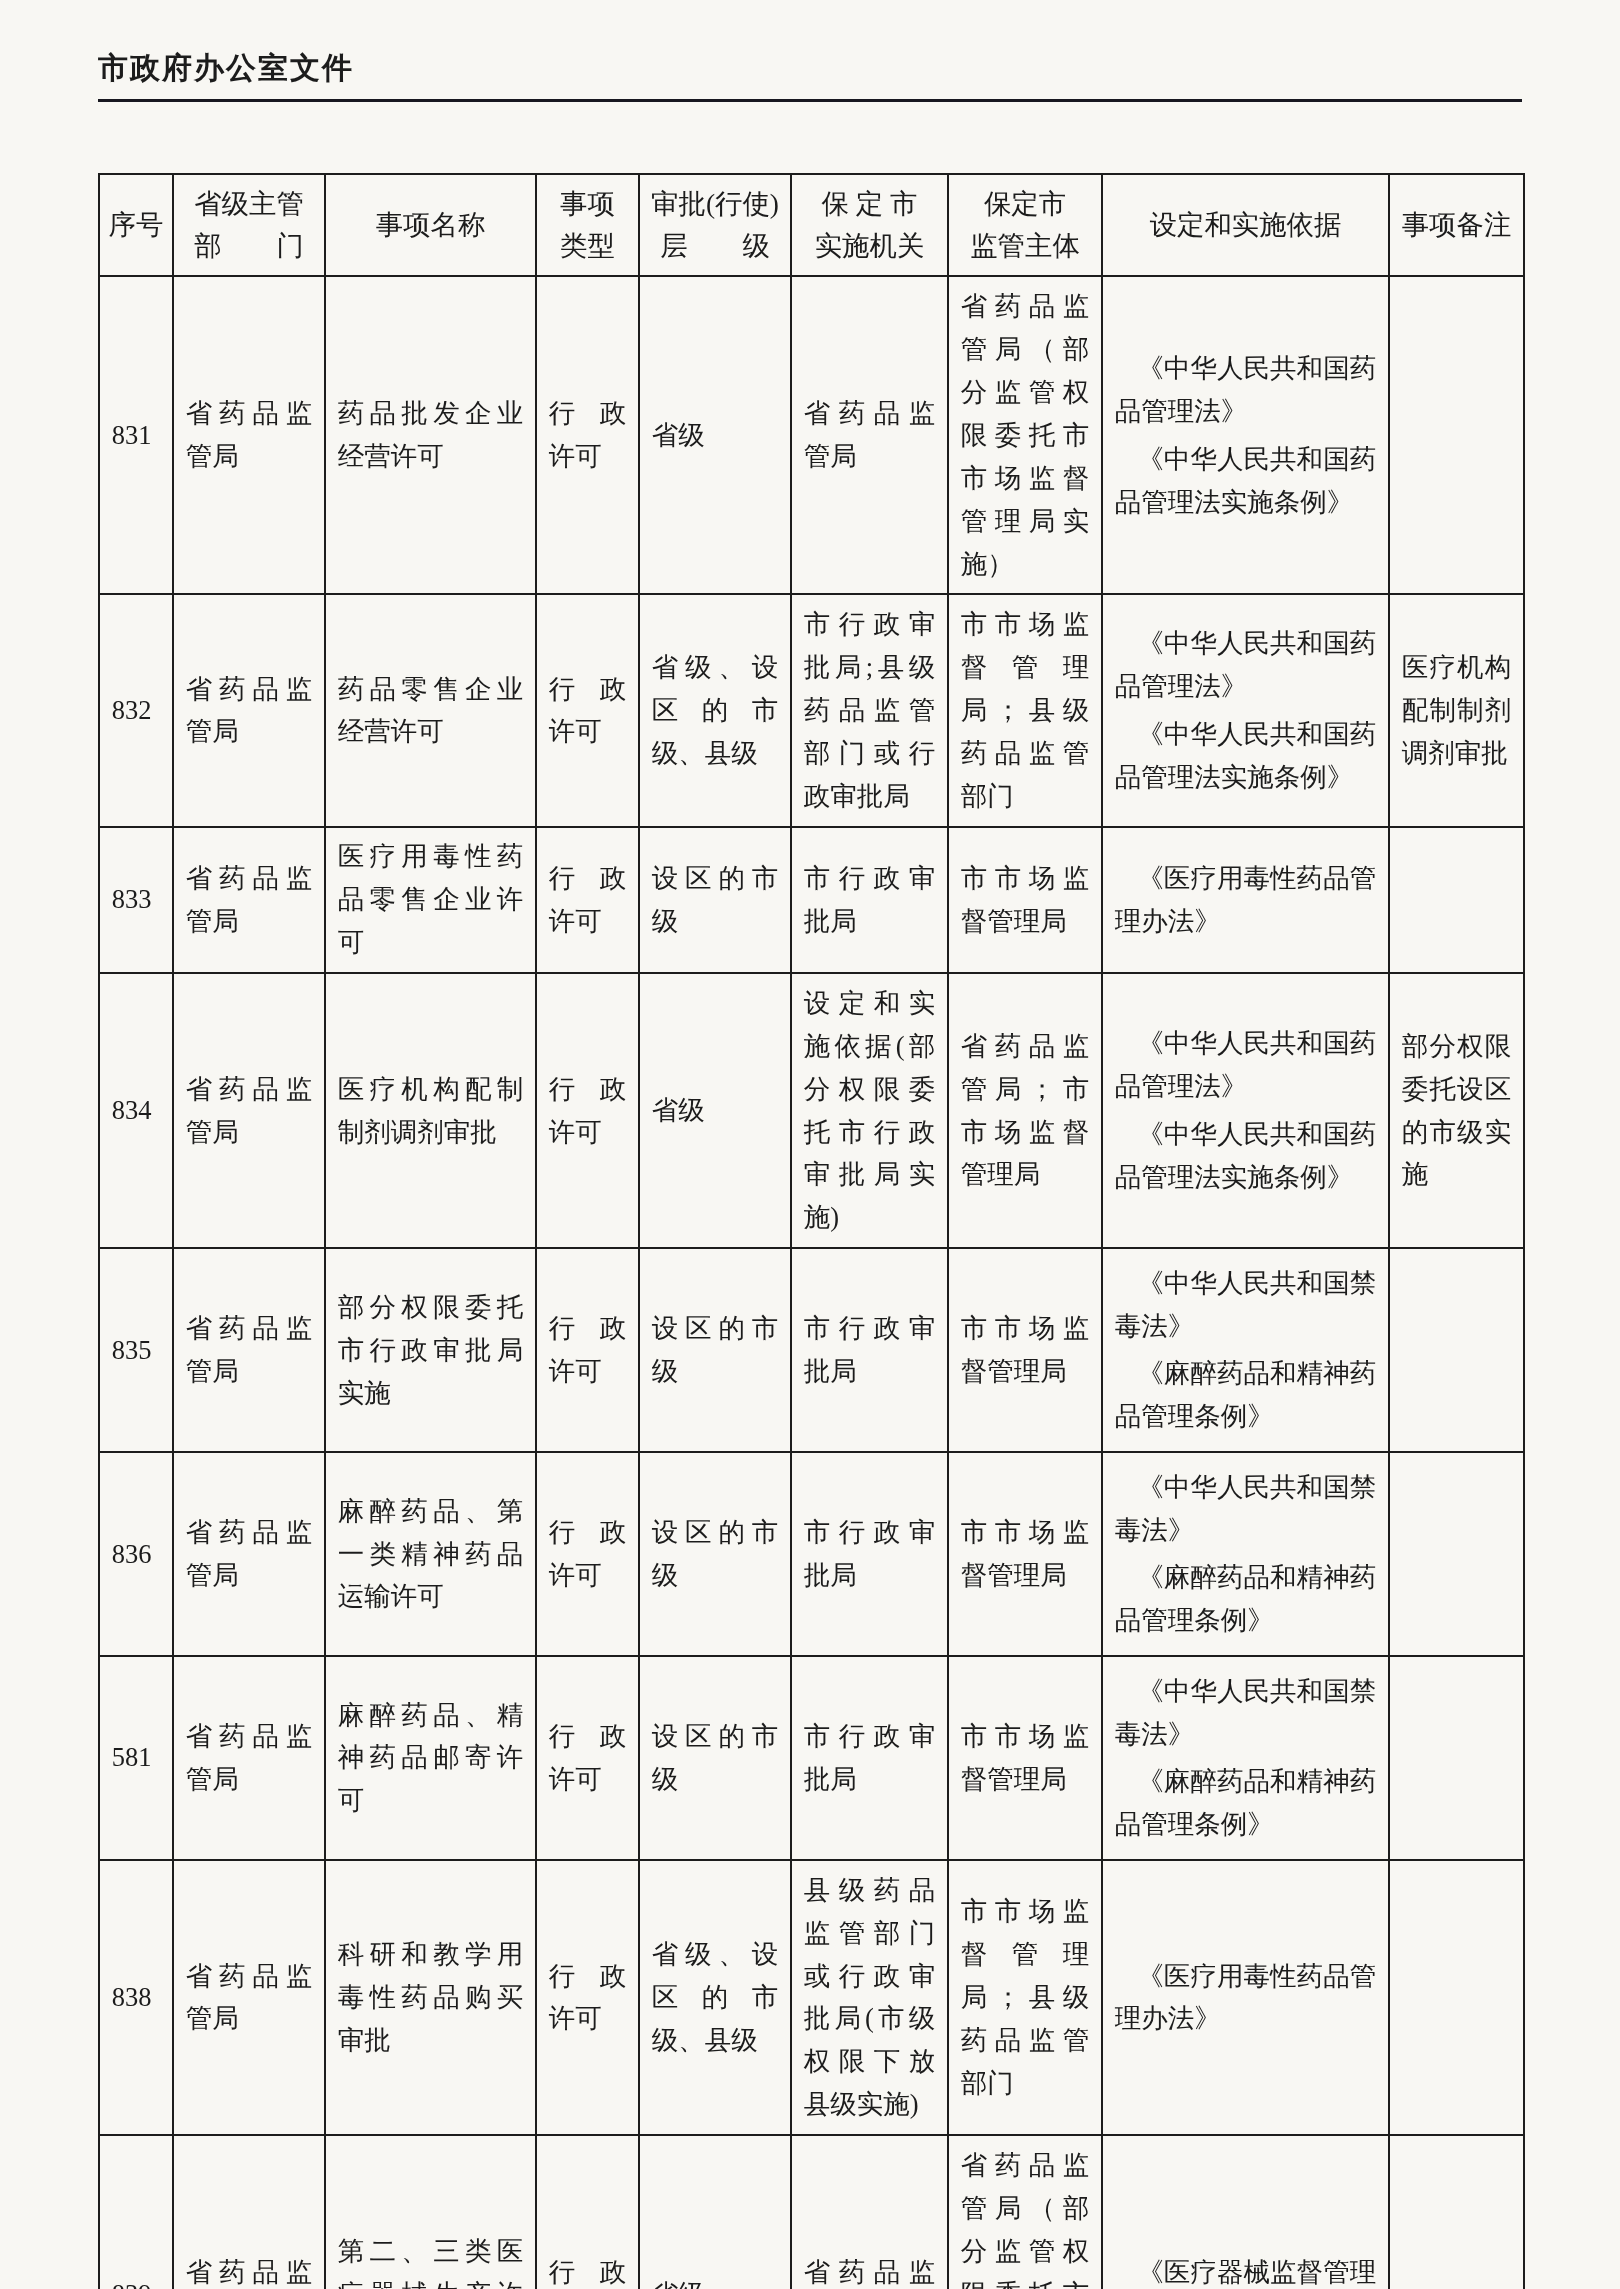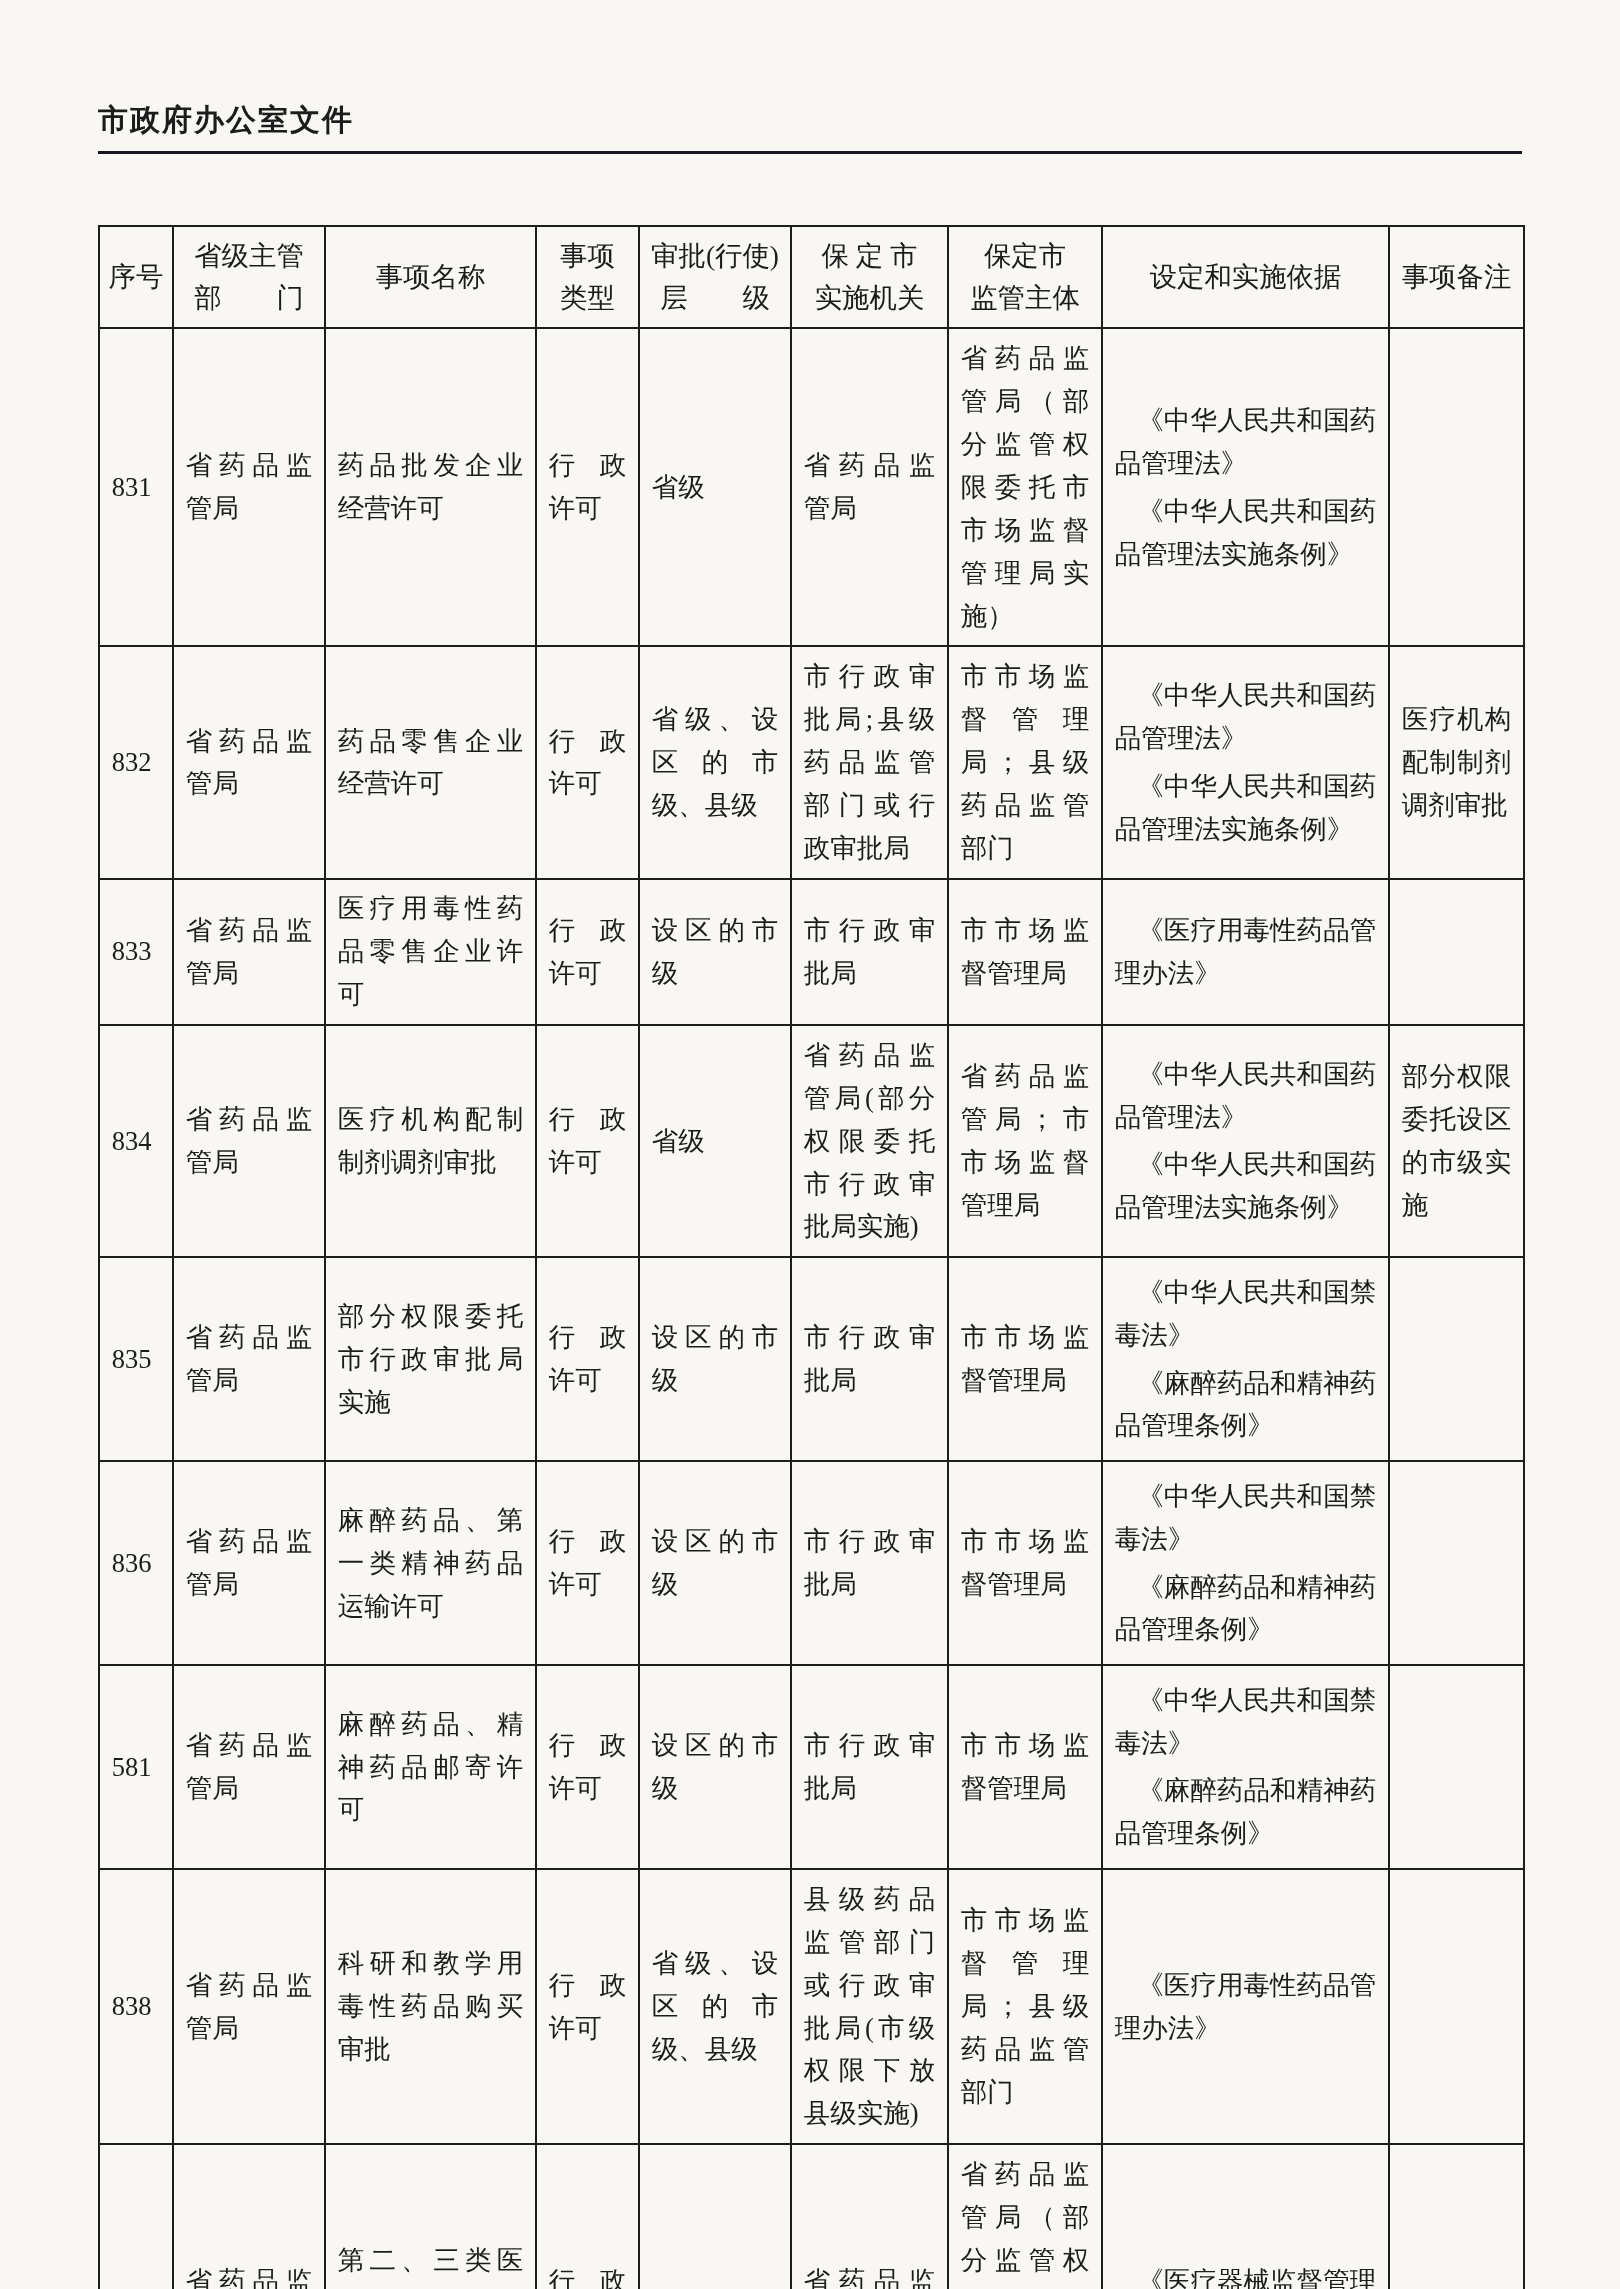--- a/index.html
+++ b/index.html
@@ -11,21 +11,21 @@
     font-family: "Liberation Serif", "DejaVu Serif", serif;
     color: #1c1c1c;
     overflow: hidden;
     box-sizing: border-box;
   }
   .doc-header {
     display: flex;
     justify-content: space-between;
     align-items: flex-end;
     margin: 0 98px;
-    padding-top: 100px;
+    padding-top: 48px;
   }
   .doc-header-left {
     font-size: 30px;
     font-weight: bold;
     letter-spacing: 2px;
   }
   .doc-header-right {
     font-size: 25.5px;
     padding-right: 39px;
   }
@@ -182,21 +182,21 @@
             <div class="law">《医疗用毒性药品管理办法》</div>
           </td>
           <td class="td-note"></td>
         </tr>
         <tr>
           <td class="td-seq">834</td>
           <td class="td-dept">省药品监管局</td>
           <td class="td-name">医疗机构配制制剂调剂审批</td>
           <td class="td-type">行政许可</td>
           <td class="td-level">省级</td>
-          <td class="td-agency">省药品监管局(部分权限委托市行政审批局实施)</td>
+          <td class="td-agency">设定和实施依据(部分权限委托市行政审批局实施)</td>
           <td class="td-supervisor">省药品监管局；市市场监督管理局</td>
           <td class="td-basis">
             <div class="law">《中华人民共和国药品管理法》</div>
             <div class="law">《中华人民共和国药品管理法实施条例》</div>
           </td>
           <td class="td-note">部分权限委托设区的市级实施</td>
         </tr>
         <tr>
           <td class="td-seq">835</td>
           <td class="td-dept">省药品监管局</td>

